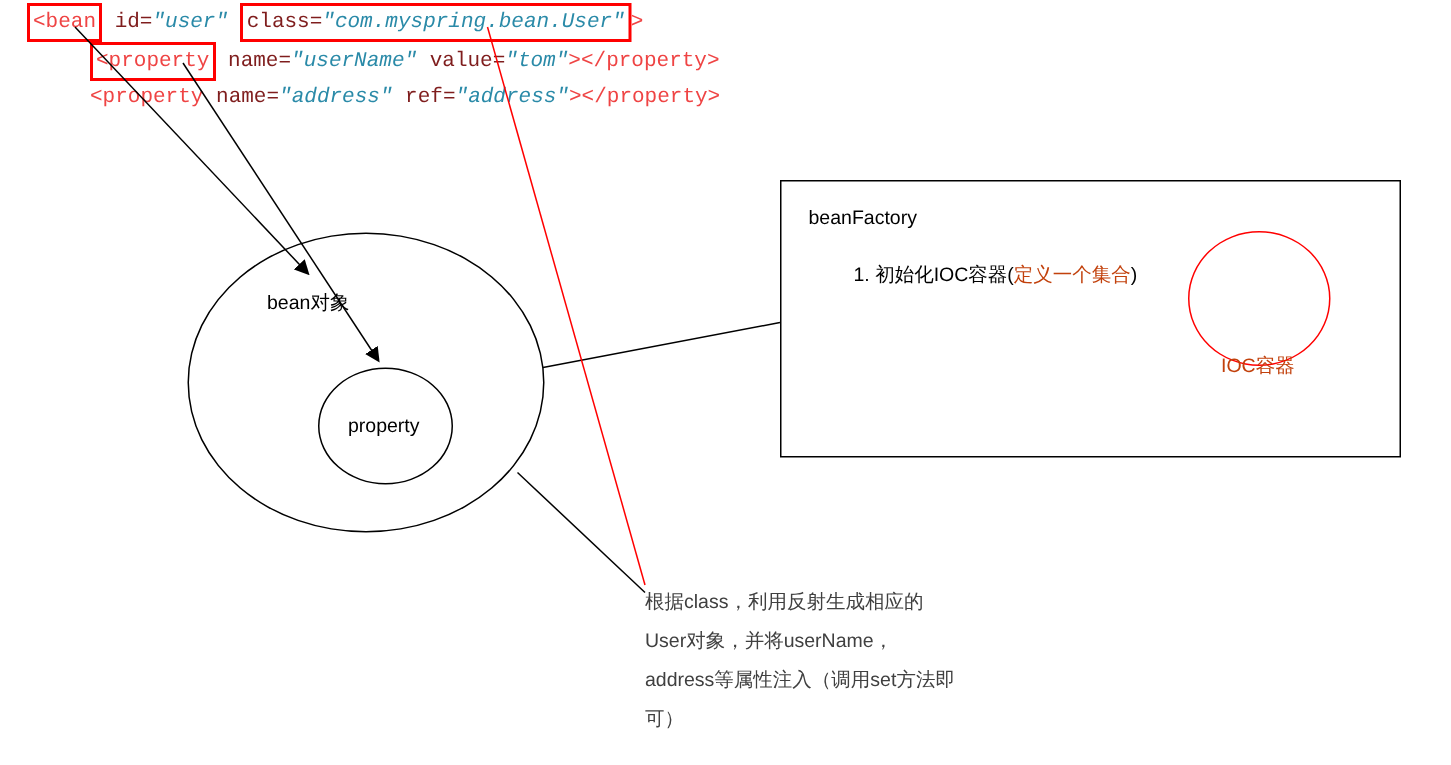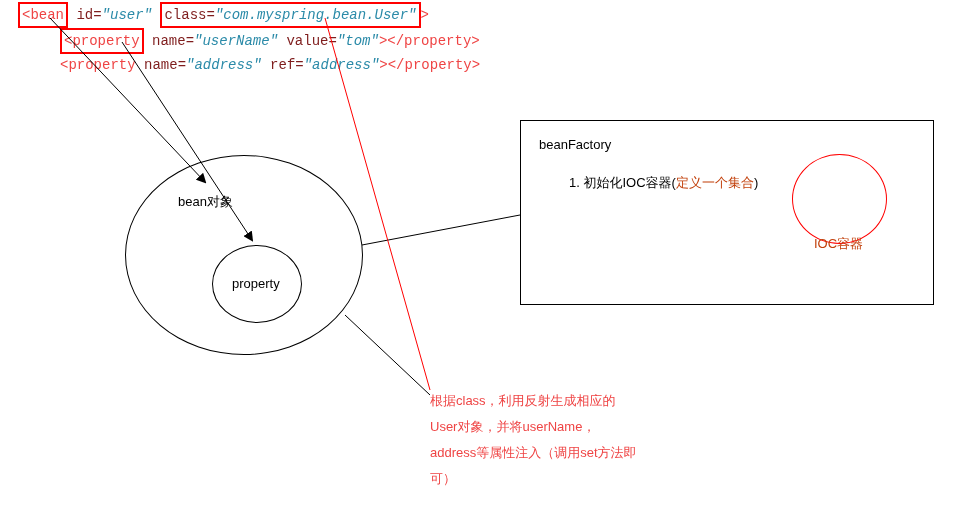--- a/index.html
+++ b/index.html
@@ -50,21 +50,21 @@
     border: 1px solid #000;
     font-family: "Microsoft YaHei", Arial, sans-serif;
     font-size: 13px;
     color: #000;
   }
   .red-text { color: #c2410c; }
   .desc {
     position: absolute;
     font-family: "Microsoft YaHei", Arial, sans-serif;
     font-size: 13px;
-    color: #ef4444;
+    color: #404040;
     line-height: 26px;
     max-width: 210px;
   }
   svg.lines {
     position: absolute;
     top: 0; left: 0;
     width: 967px; height: 510px;
     pointer-events: none;
   }
 </style>

